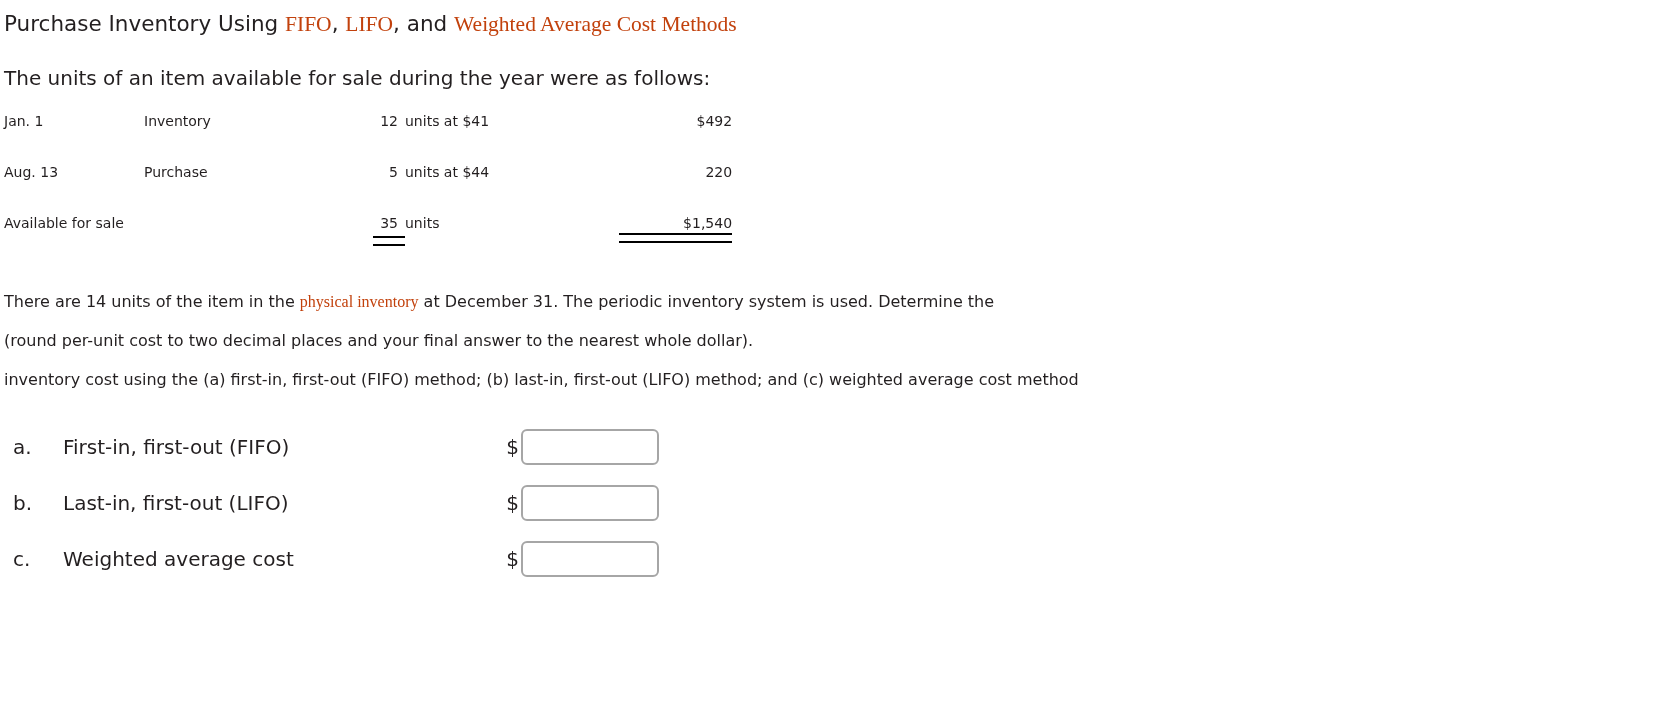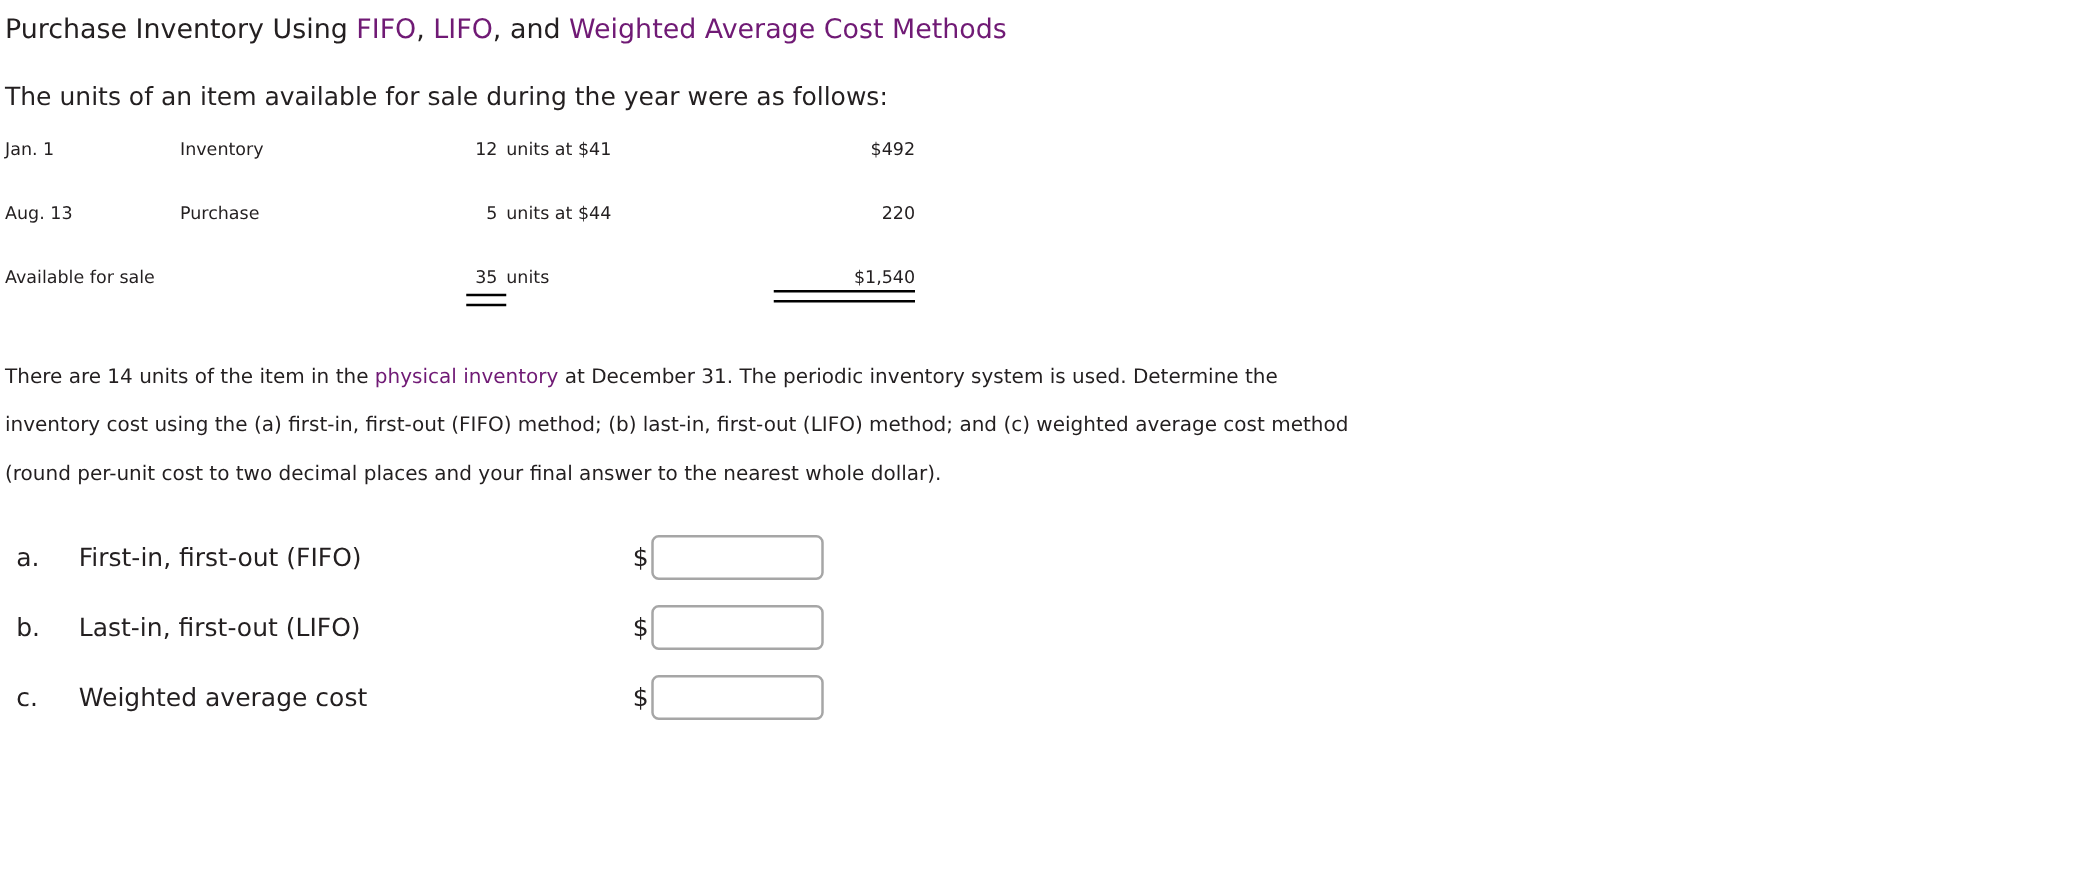--- a/index.html
+++ b/index.html
@@ -23,21 +23,21 @@
   }
 
   
   .title {
     font-size: 21.5px;
     line-height: 1.2;
     color: #231f20;
     padding: 11px 0 0 4px;
     white-space: nowrap;
   }
-  .green { color: #701a75; }
+  .green { color: #c2410c; font-family: Liberation Serif, serif; }
 
   
   .intro {
     font-size: 20px;
     line-height: 1.2;
     padding: 28px 0 0 4px;
     white-space: nowrap;
   }
 
   
@@ -154,22 +154,22 @@
         <td class="c-date" colspan="2">Available for sale</td>
         <td class="c-qty c-qtybox"><span class="ul-wrap rule-double">35</span></td>
         <td class="c-unit">units</td>
         <td class="c-amt"><span class="amt-wrap rule-double">$1,540</span></td>
       </tr>
     </tbody>
   </table>
 
   <div class="para">
     <div class="line"><span>There are 14 units of the item in the </span><span class="green">physical inventory</span><span> at December 31. The periodic inventory system is used. Determine the</span></div>
+    <div class="line">(round per-unit cost to two decimal places and your final answer to the nearest whole dollar).</div>
     <div class="line">inventory cost using the (a) first-in, first-out (FIFO) method; (b) last-in, first-out (LIFO) method; and (c) weighted average cost method</div>
-    <div class="line">(round per-unit cost to two decimal places and your final answer to the nearest whole dollar).</div>
   </div>
 
   <table class="answers">
     <tbody>
       <tr>
         <td class="a-letter">a.</td>
         <td class="a-label">First-in, first-out (FIFO)</td>
         <td class="a-dollar">$</td>
         <td class="a-field">
           <input class="ansbox" type="text" value="" style="">

